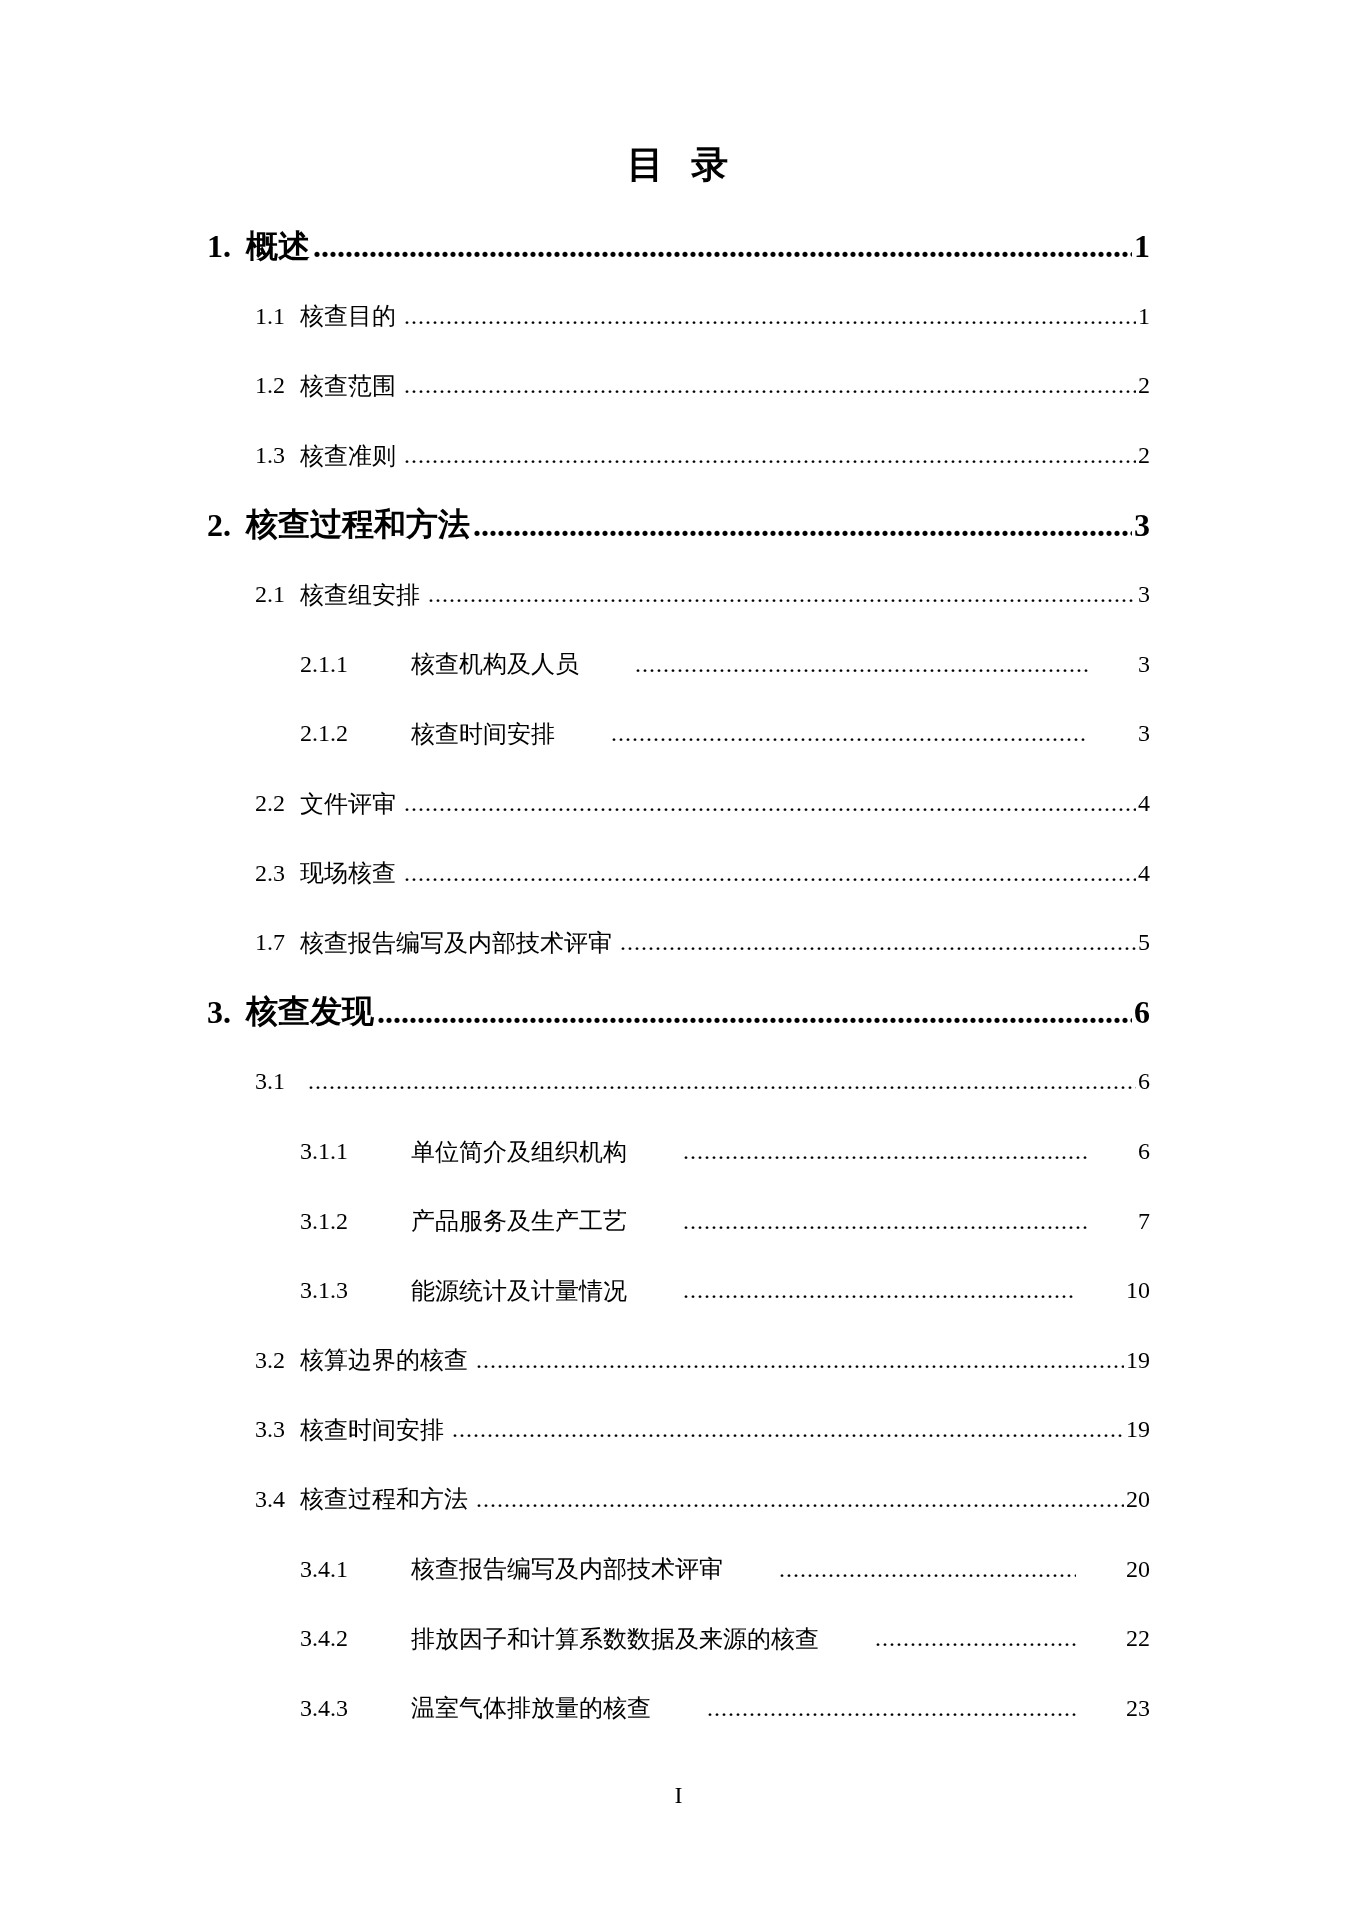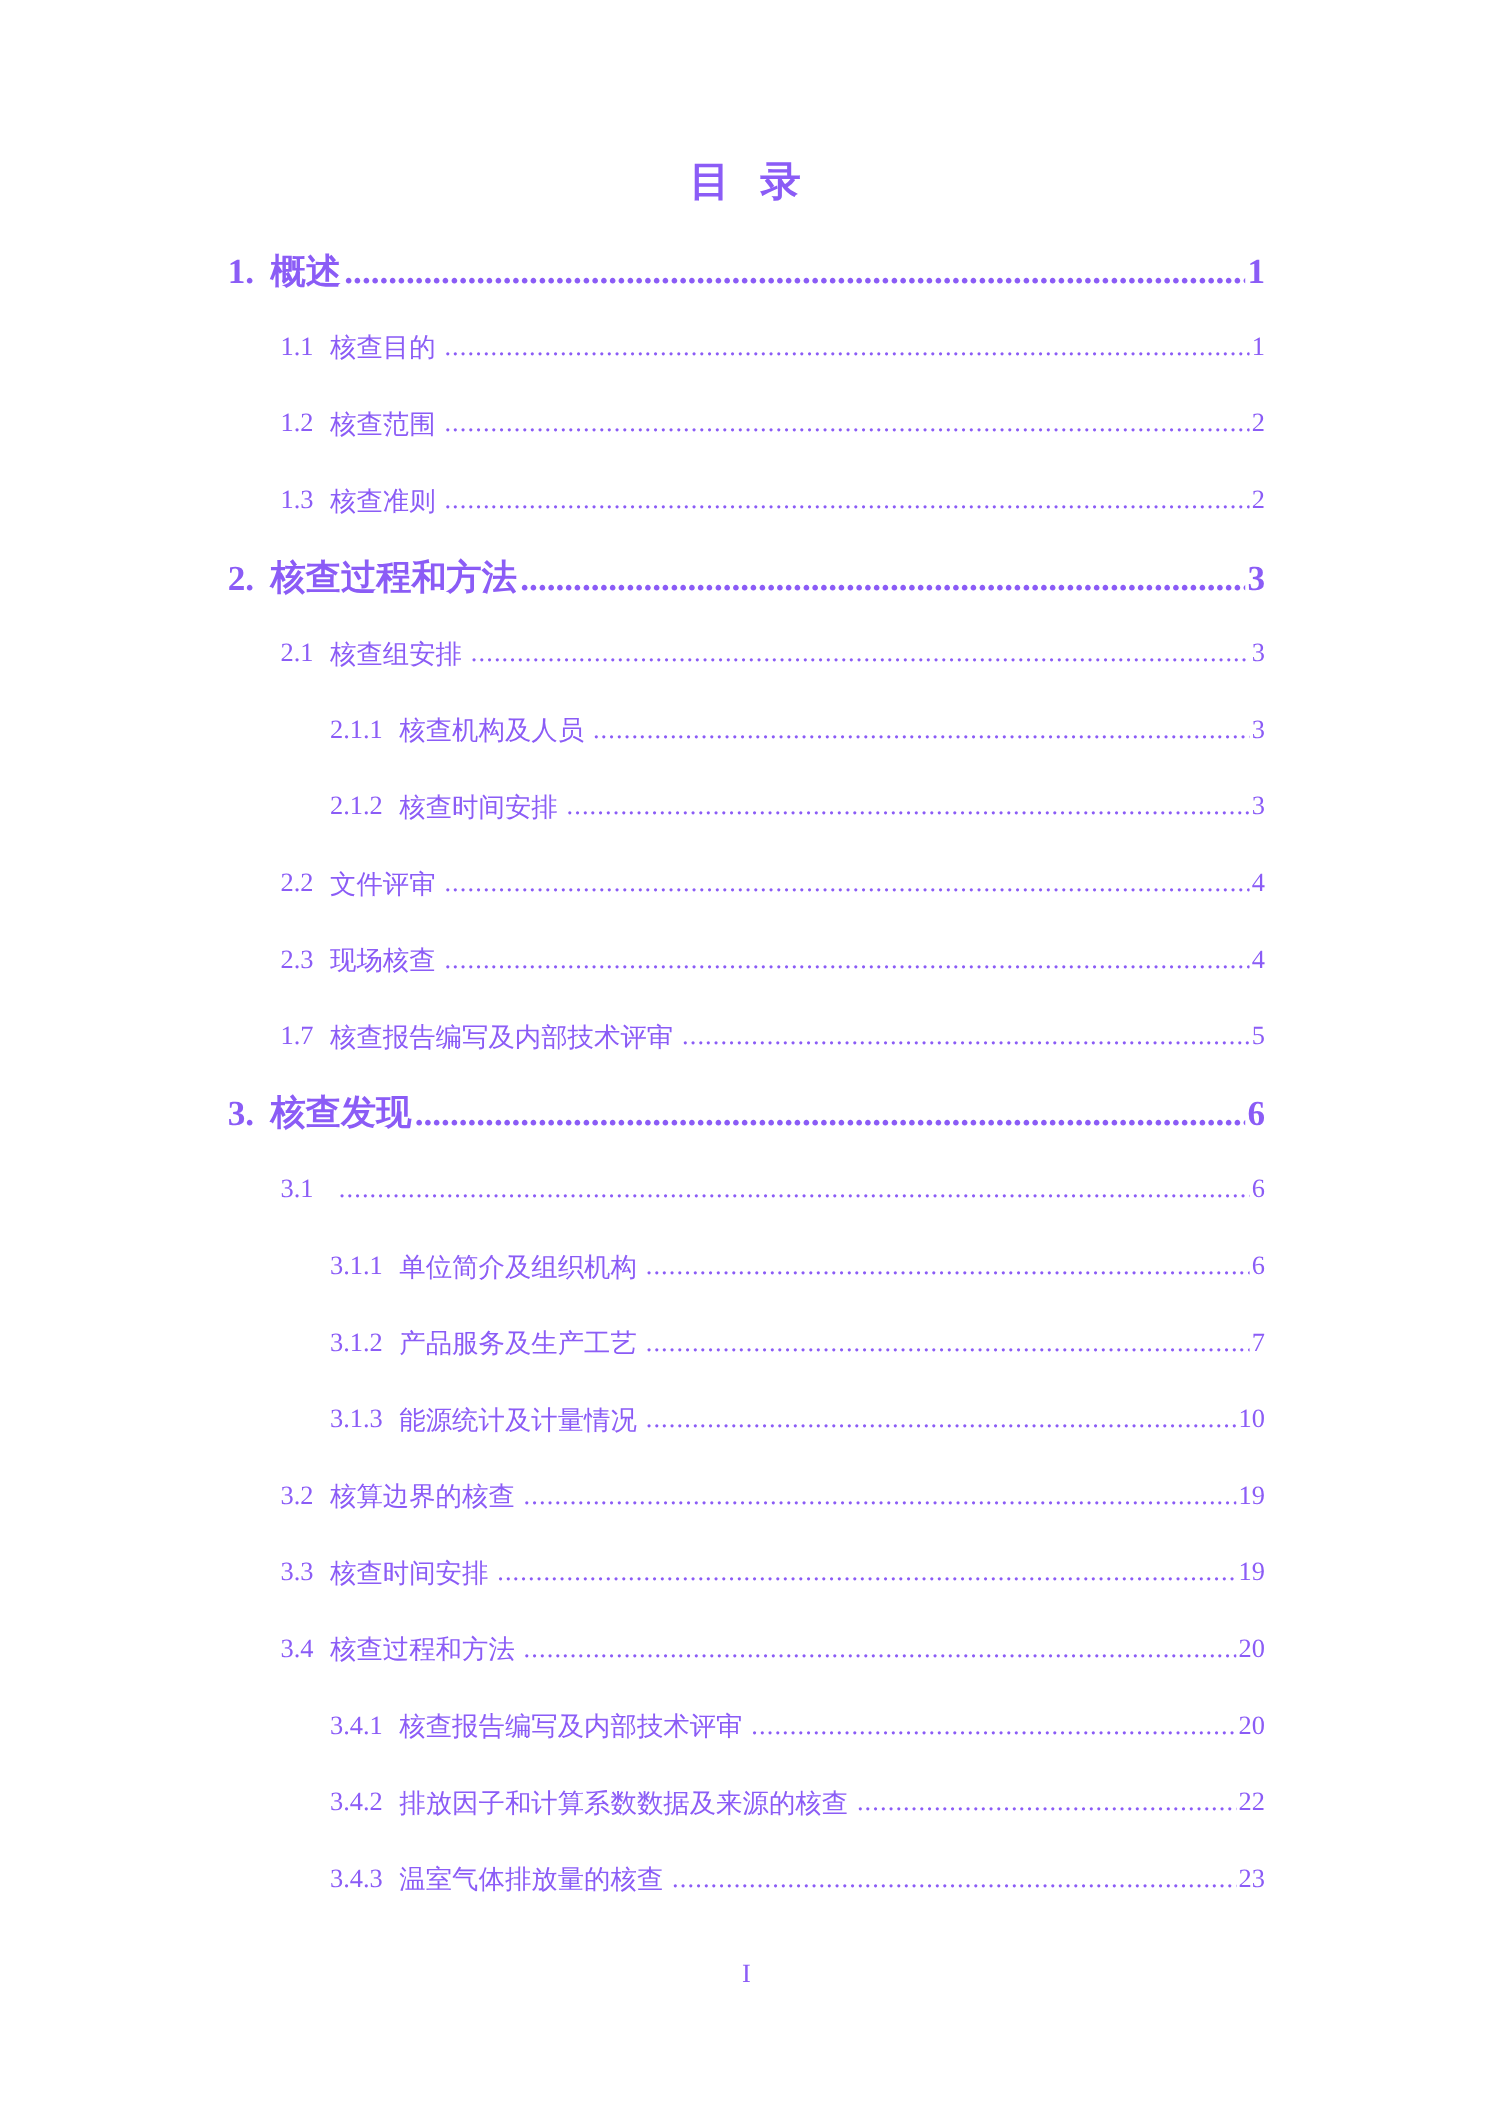--- a/index.html
+++ b/index.html
@@ -4,21 +4,21 @@
 <style>
   * { margin: 0; padding: 0; box-sizing: border-box; }
   html, body { background: #ffffff; }
   body { width: 1357px; height: 1920px; position: relative; }
 
   .page {
     position: absolute;
     left: 0; top: 0;
     width: 1357px; height: 1920px;
     background: #ffffff;
-    color: #8b5cf6;
+    color: #000000;
     font-family: "Liberation Serif", "DejaVu Serif", serif;
     overflow: hidden;
   }
 
   .doc-title {
     position: absolute;
     top: 140px; left: 0;
     width: 100%;
     text-align: center;
     font-size: 37px;
@@ -36,21 +36,21 @@
 
   .toc-row {
     display: flex;
     align-items: center;
     height: 69.6px;
     font-size: 24px;
     white-space: nowrap;
   }
   .toc-row.level-1 { font-weight: 700; font-size: 32px; }
   .toc-row.level-2 { padding-left: 48px; }
-  .toc-row.level-3 { padding-left: 93px; }
+  .toc-row.level-3 { padding-left: 93px; gap: 48px; }
 
   .toc-num  { margin-right: 15px; }
   .toc-text { }
 
   .dots {
     flex: 1 1 auto;
     overflow: hidden;
     white-space: nowrap;
     margin-left: 8px;
     margin-right: 2px;

